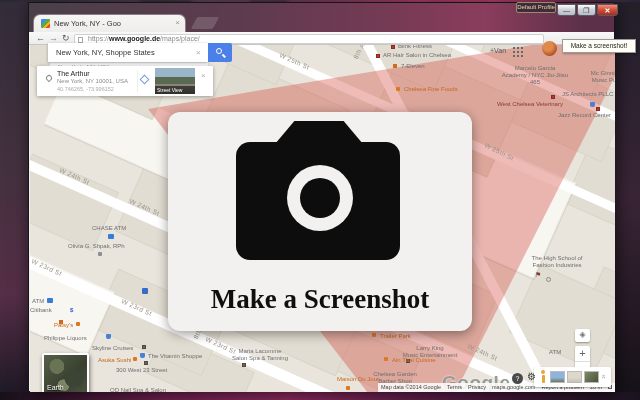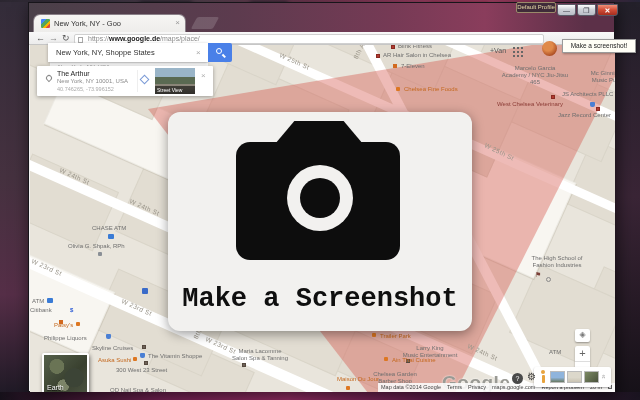--- a/index.html
+++ b/index.html
@@ -151,21 +151,21 @@
   #pc-close { left:164px; top:5px; color:#b0b0b0; font-size:8px; }
 
   #promo-overlay { left:168px; top:112px; width:304px; height:219px; z-index:30;
     background:#f2f1ef; border-radius:12px; box-shadow:0 3px 12px rgba(0,0,0,.4); }
   #cam-hump { left:107px; top:9px; width:88px; height:23px; background:#0d0d0d;
     clip-path:polygon(0 100%,22% 0,78% 0,100% 100%); border-radius:4px; }
   #cam-body { left:68px; top:30px; width:164px; height:118px; background:#0d0d0d; border-radius:14px; }
   #cam-lens-outer { left:119px; top:53px; width:66px; height:66px; border-radius:50%; background:#f2f1ef; }
   #cam-lens-inner { left:132px; top:66px; width:40px; height:40px; border-radius:50%; background:#0d0d0d; }
   #promo-title { left:0; top:172px; width:100%; text-align:center; font-size:27px; font-weight:600;
-    color:#0f0f0f; font-family:Liberation Mono, monospace; }
+    color:#0f0f0f; font-family:Liberation Serif, serif; }
 
   #ext-tooltip { left:562px; top:39px; width:74px; height:14px; z-index:60; background:#fffef6;
     border:1px solid #9a9a9a; box-shadow:1px 1px 2px rgba(0,0,0,.3); font-size:6.5px; color:#222;
     line-height:12px; text-align:center; }
 </style>
 </head>
 <body>
 
 <div class="abs" id="desktop-top">
   <div class="abs blur-blob" style="left:140px;top:1px;width:52px;height:8px;background:#1a1a22"></div>

